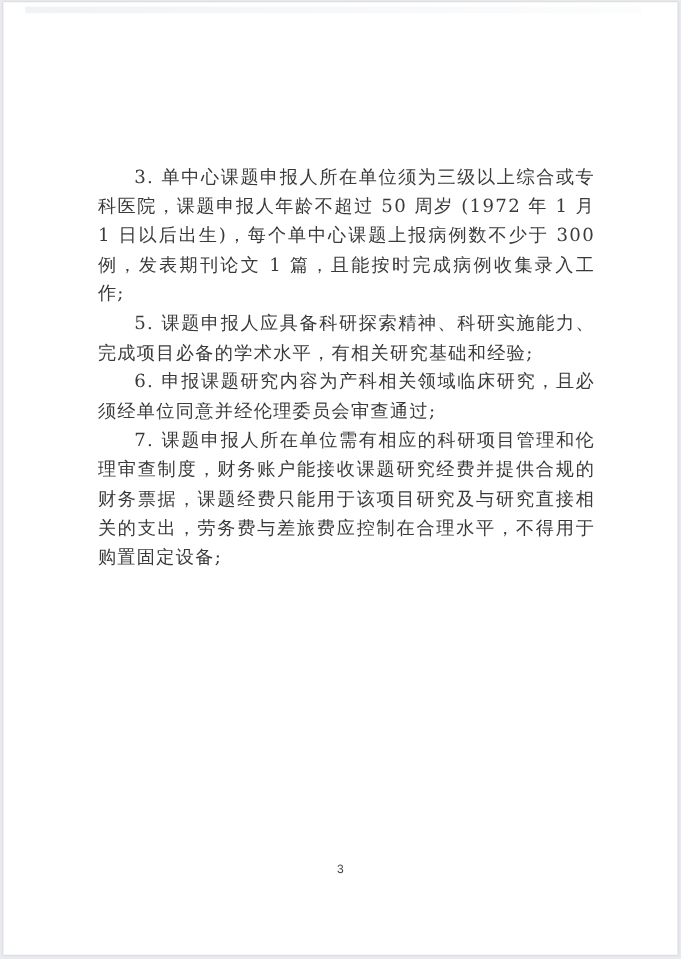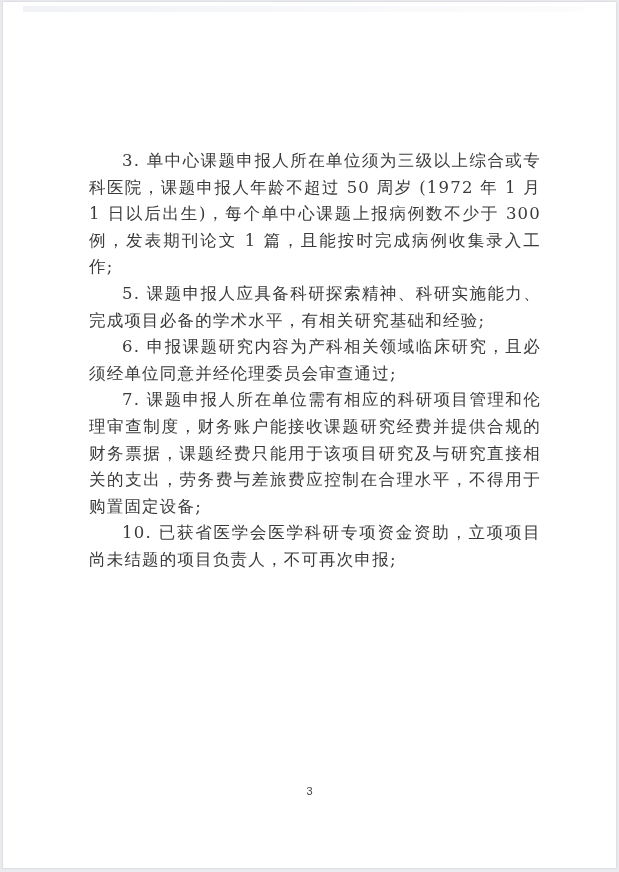--- a/index.html
+++ b/index.html
@@ -59,17 +59,16 @@
 <body>
 
 <div class="page">
   <div class="scan-noise"></div>
 
   <div class="body-text">
     <p class="para">3. 单中心课题申报人所在单位须为三级以上综合或专科医院，课题申报人年龄不超过 50 周岁 (1972 年 1 月 1 日以后出生)，每个单中心课题上报病例数不少于 300 例，发表期刊论文 1 篇，且能按时完成病例收集录入工作;</p>
     <p class="para">5. 课题申报人应具备科研探索精神、科研实施能力、完成项目必备的学术水平，有相关研究基础和经验;</p>
     <p class="para">6. 申报课题研究内容为产科相关领域临床研究，且必须经单位同意并经伦理委员会审查通过;</p>
     <p class="para">7. 课题申报人所在单位需有相应的科研项目管理和伦理审查制度，财务账户能接收课题研究经费并提供合规的财务票据，课题经费只能用于该项目研究及与研究直接相关的支出，劳务费与差旅费应控制在合理水平，不得用于购置固定设备;</p>
-    <p class="para">10. 已获省医学会医学科研专项资金资助，立项项目尚未结题的项目负责人，不可再次申报;</p>
   </div>
 </div>
 
 <div class="page-number">3</div>
 
 </body></html>

